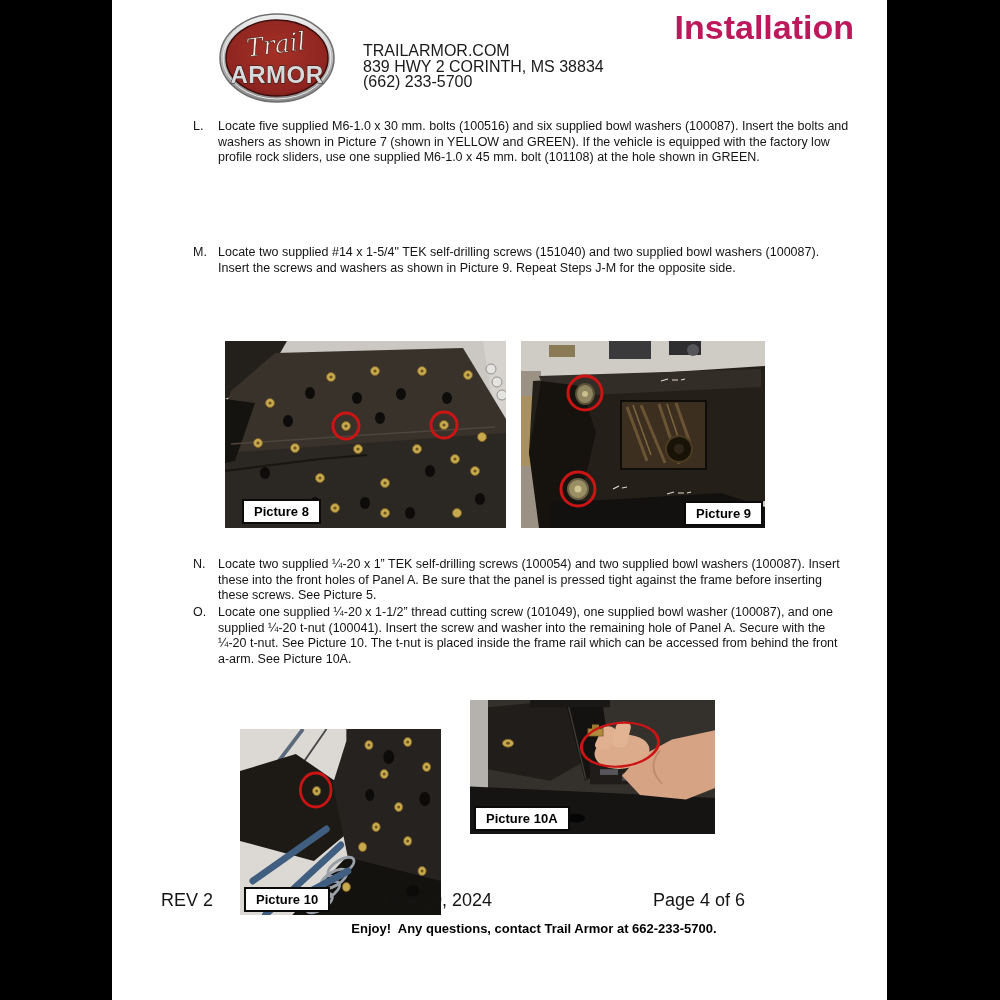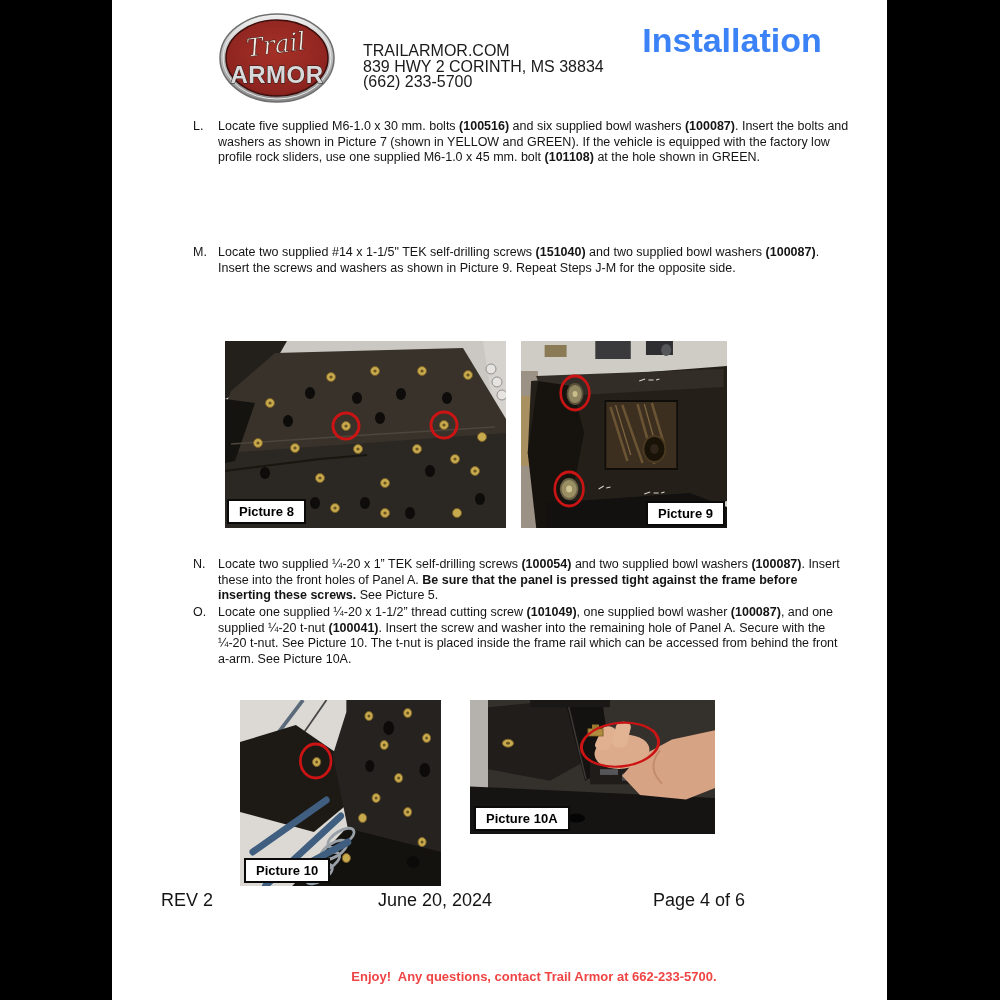--- a/index.html
+++ b/index.html
@@ -9,54 +9,54 @@
     background:#000; overflow:hidden;
     font-family:"Liberation Sans", sans-serif; color:#111;
   }
   #paper {
     position:absolute; left:112px; top:0; width:775px; height:1000px;
     background:#ffffff;
   }
   
   #logo { position:absolute; left:104px; top:10px; width:122px; height:96px; }
   #contact { position:absolute; left:251px; top:43px; font-size:16px; line-height:15.5px; color:#1a1a1a; }
-  #title { position:absolute; left:498px; top:20px; width:244px; text-align:center;
-           font-size:34px; font-weight:bold; line-height:41px; letter-spacing:0px; color:#3b82f6; }
+  #title { position:absolute; left:498px; top:7px; width:244px; text-align:right;
+           font-size:34px; font-weight:bold; line-height:41px; letter-spacing:0px; color:#be185d; }
   
   .step { position:absolute; display:flex; font-size:12.5px; line-height:15.6px; color:#141414; }
   .step .letter { width:25px; flex:none; }
   .step .text { width:633px; }
-  .step .text b { font-weight:bold; }
+  .step .text b { font-weight:normal; }
   #step-l { left:81px; top:119px; }
   #step-m { left:81px; top:245px; }
   #step-n { left:81px; top:557px; }
   #step-o { left:81px; top:605px; }
   
   .photo { position:absolute; overflow:hidden; background:#d8d5d0; }
   .photo svg { display:block; width:100%; height:100%; }
   #pic8  { left:113px; top:341px; width:281px; height:187px; }
-  #pic9  { left:409px; top:341px; width:206px; height:187px; }
-  #pic10 { left:128px; top:700px; width:201px; height:186px; }
+  #pic9  { left:409px; top:341px; width:244px; height:187px; }
+  #pic10 { left:128px; top:729px; width:201px; height:186px; }
   #pic10a{ left:358px; top:700px; width:245px; height:134px; }
   .photo-label {
     position:absolute; background:#fff; border:2px solid #0a0a0a;
     font-size:13px; font-weight:bold; line-height:17px; padding:2px 10px; color:#000;
     white-space:nowrap;
   }
-  #pic8 .photo-label  { left:2px;  bottom:4px; }
+  #pic8 .photo-label  { left:17px;  bottom:4px; }
   #pic9 .photo-label  { right:2px; bottom:2px; }
   #pic10 .photo-label { left:4px;  bottom:3px; }
   #pic10a .photo-label{ left:4px;  bottom:3px; }
   
   .foot { position:absolute; font-size:18px; color:#141414; }
   #footer-rev  { left:49px;  top:890px; }
   #footer-date { left:266px; top:890px; }
   #footer-page { left:541px; top:890px; }
-  #closing { position:absolute; left:72px; top:969px; width:700px; text-align:center;
-             font-size:13px; font-weight:bold; white-space:pre; color:#ef4444; }
+  #closing { position:absolute; left:72px; top:921px; width:700px; text-align:center;
+             font-size:13px; font-weight:bold; white-space:pre; color:#000000; }
 </style>
 </head>
 <body>
 
 <div id="canvas">
   <div id="paper">
 
     <div id="logo">
       <svg viewBox="0 0 122 96">
         <defs>
@@ -88,21 +88,21 @@
     <div id="title">
       <div>Installation</div>
     </div>
 
     <div class="step" id="step-l">
       <span class="letter">L.</span>
       <span class="text"><span>Locate five supplied M6-1.0 x 30 mm. bolts </span><b>(100516)</b><span> and six supplied bowl washers </span><b>(100087)</b><span>. Insert the bolts and washers as shown in Picture 7 (shown in YELLOW and GREEN). If the vehicle is equipped with the factory low profile rock sliders, use one supplied M6-1.0 x 45 mm. bolt </span><b>(101108)</b><span> at the hole shown in GREEN.</span></span>
     </div>
     <div class="step" id="step-m">
       <span class="letter">M.</span>
-      <span class="text"><span>Locate two supplied #14 x 1-1/5" TEK self-drilling screws </span><b>(151040)</b><span> and two supplied bowl washers </span><b>(100087)</b><span>. Insert the screws and washers as shown in Picture 9. Repeat Steps J-M for the opposite side.</span></span>
+      <span class="text"><span>Locate two supplied #14 x 1-5/4" TEK self-drilling screws </span><b>(151040)</b><span> and two supplied bowl washers </span><b>(100087)</b><span>. Insert the screws and washers as shown in Picture 9. Repeat Steps J-M for the opposite side.</span></span>
     </div>
 
     <div class="photo" id="pic8">
       <svg viewBox="0 0 281 187" preserveAspectRatio="none">
         <rect width="281" height="187" fill="#cbc8c3"></rect>
         <polygon points="258,0 281,0 281,85 266,52" fill="#d6d3ce"></polygon>
         <circle cx="266" cy="28" r="5" fill="#e6e4e0" stroke="#909090"></circle>
         <circle cx="272" cy="41" r="5" fill="#e6e4e0" stroke="#909090"></circle>
         <circle cx="277" cy="54" r="5" fill="#e6e4e0" stroke="#909090"></circle>
         <polygon points="0,0 62,0 38,42 0,58" fill="#23201c"></polygon>

